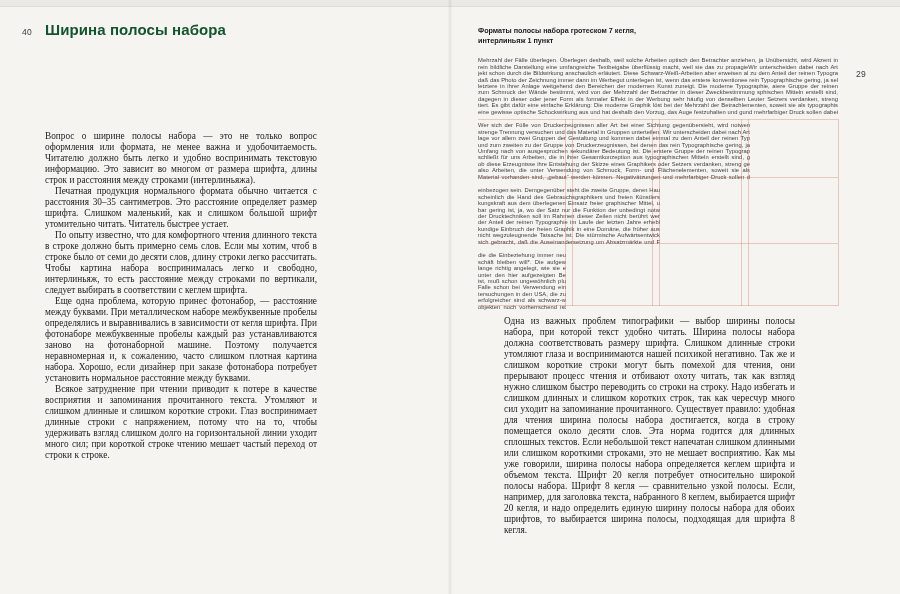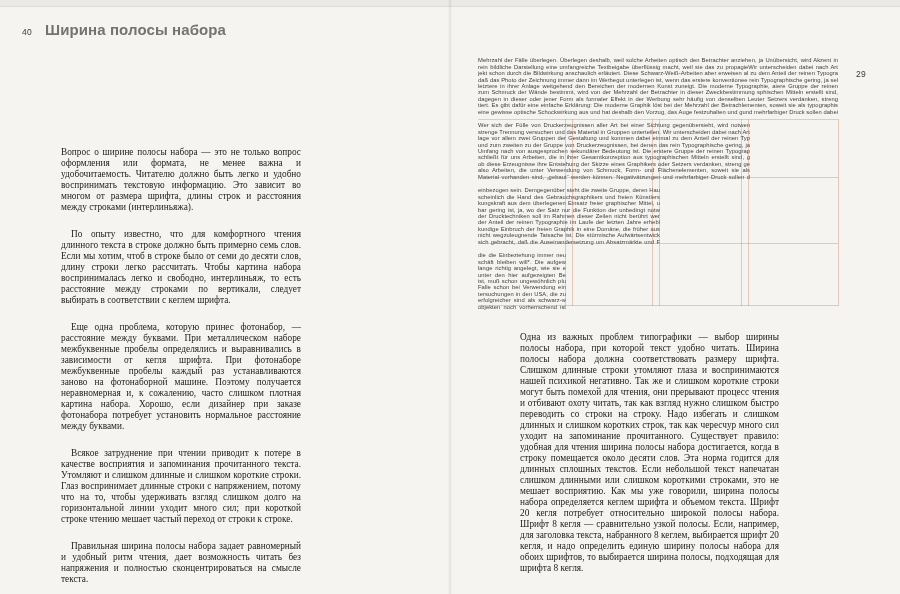--- a/index.html
+++ b/index.html
@@ -24,28 +24,28 @@
     background: linear-gradient(90deg, rgba(0,0,0,0) 0%, rgba(0,0,0,0.08) 50%, rgba(0,0,0,0) 100%);
   }
   .folio {
     position: absolute; top: 27px;
     font-size: 8.5px; color: #3a3a3a; letter-spacing: 0.3px;
   }
   .folio-left { left: 22px; }
   .folio-right { left: 856px; margin-top: 42px; }
   .page-title {
     position: absolute; left: 45px; top: 21px;
-    font-weight: bold; font-size: 15px; color: #737373; letter-spacing: 0.1px;
+    font-weight: bold; font-size: 15px; color: #14532d; letter-spacing: 0.1px;
   }
   .body-text {
     position: absolute;
     font-family: "Liberation Serif", serif;
     font-size: 9.3px; line-height: 11px; color: #1c1c1c;
   }
-  .body-text .para { text-align: justify; margin: 16px; }
+  .body-text .para { text-align: justify; margin: 0; }
   .body-text .para:not(:first-child) { text-indent: 10px; }
   .left-body { left: 45px; top: 131px; width: 272px; }
   .right-body { left: 504px; top: 316px; width: 291px; }
   .right-header {
     position: absolute; left: 478px; top: 26px;
     font-weight: bold; font-size: 7.2px; line-height: 9.6px; color: #1a1a1a;
   }
   
   .specimen {
     position: absolute; left: 478px;
@@ -71,27 +71,31 @@
 <body>
 
 <div class="spread">
   <div class="top-edge"></div>
   <div class="spine"></div>
 
   <div class="folio folio-left">40</div>
   <div class="page-title">Ширина полосы набора</div>
   <div class="body-text left-body">
       <div class="para">Вопрос о ширине полосы набора — это не только вопрос оформления или формата, не менее важна и удобочитаемость. Читателю должно быть легко и удобно воспринимать текстовую информацию. Это зависит во многом от размера шрифта, длины строк и расстояния между строками (интерлиньяжа).</div>
+      <div class="para">Печатная продукция нормального формата обычно читается с расстояния 30–35 сантиметров. Это расстояние определяет размер шрифта. Слишком маленький, как и слишком большой шрифт утомительно читать. Читатель быстрее устает.</div>
       <div class="para">По опыту известно, что для комфортного чтения длинного текста в строке должно быть примерно семь слов. Если мы хотим, чтоб в строке было от семи до десяти слов, длину строки легко рассчитать. Чтобы картина набора воспринималась легко и свободно, интерлиньяж, то есть расстояние между строками по вертикали, следует выбирать в соответствии с кеглем шрифта.</div>
       <div class="para">Еще одна проблема, которую принес фотонабор, — расстояние между буквами. При металлическом наборе межбуквенные пробелы определялись и выравнивались в зависимости от кегля шрифта. При фотонаборе межбуквенные пробелы каждый раз устанавливаются заново на фотонаборной машине. Поэтому получается неравномерная и, к сожалению, часто слишком плотная картина набора. Хорошо, если дизайнер при заказе фотонабора потребует установить нормальное расстояние между буквами.</div>
       <div class="para">Всякое затруднение при чтении приводит к потере в качестве восприятия и запоминания прочитанного текста. Утомляют и слишком длинные и слишком короткие строки. Глаз воспринимает длинные строки с напряжением, потому что на то, чтобы удерживать взгляд слишком долго на горизонтальной линии уходит много сил; при короткой строке чтению мешает частый переход от строки к строке.</div>
-      <div class="para">Правильная ширина полосы набора задает равномерный и удобный ритм чтения, дает возможность читать без напряжения и полностью сконцентрироваться на смысле текста.</div>
     </div>
 
   <div class="folio folio-right">29</div>
+  <div class="right-header">
+    <div>Форматы полосы набора гротеском 7 кегля,</div>
+    <div>интерлиньяж 1 пункт</div>
+  </div>
 
   <div class="specimen spec-1">
       <div class="line">Mehrzahl der Fälle überlegen. Überlegen deshalb, weil solche Arbeiten optisch den Betrachter anziehen, ja Unübersicht, wird Akzent in de</div>
       <div class="line">rein bildliche Darstellung eine umfangreiche Textbeigabe überflüssig macht, weil sie das zu propagieWir unterscheiden dabei nach Art und</div>
       <div class="line">jekt schon durch die Bildwirkung anschaulich erläutert. Diese Schwarz-Weiß-Arbeiten aber erweisen al zu dem Anteil der reinen Typogra</div>
       <div class="line">daß das Photo der Zeichnung immer dann im Werbegut unterlegen ist, wenn das erstere konventionee rein Typographische gering, ja sel</div>
       <div class="line">letztere in ihrer Anlage weitgehend den Bereichen der modernen Kunst zuneigt. Die moderne Typographie, aiere Gruppe der reinen Typographie</div>
       <div class="line">zum Schmuck der Wände bestimmt, wird von der Mehrzahl der Betrachter in dieser Zweckbestimmung sphischen Mitteln erstellt sind, gleich</div>
       <div class="line">dagegen in dieser oder jener Form als formaler Effekt in der Werbung sehr häufig von denselben Leuter Setzers verdanken, streng genom</div>
       <div class="line">tiert. Es gibt dafür eine einfache Erklärung: Die moderne Graphik löst bei der Mehrzahl der Betrachlementen, soweit sie als typographis</div>

